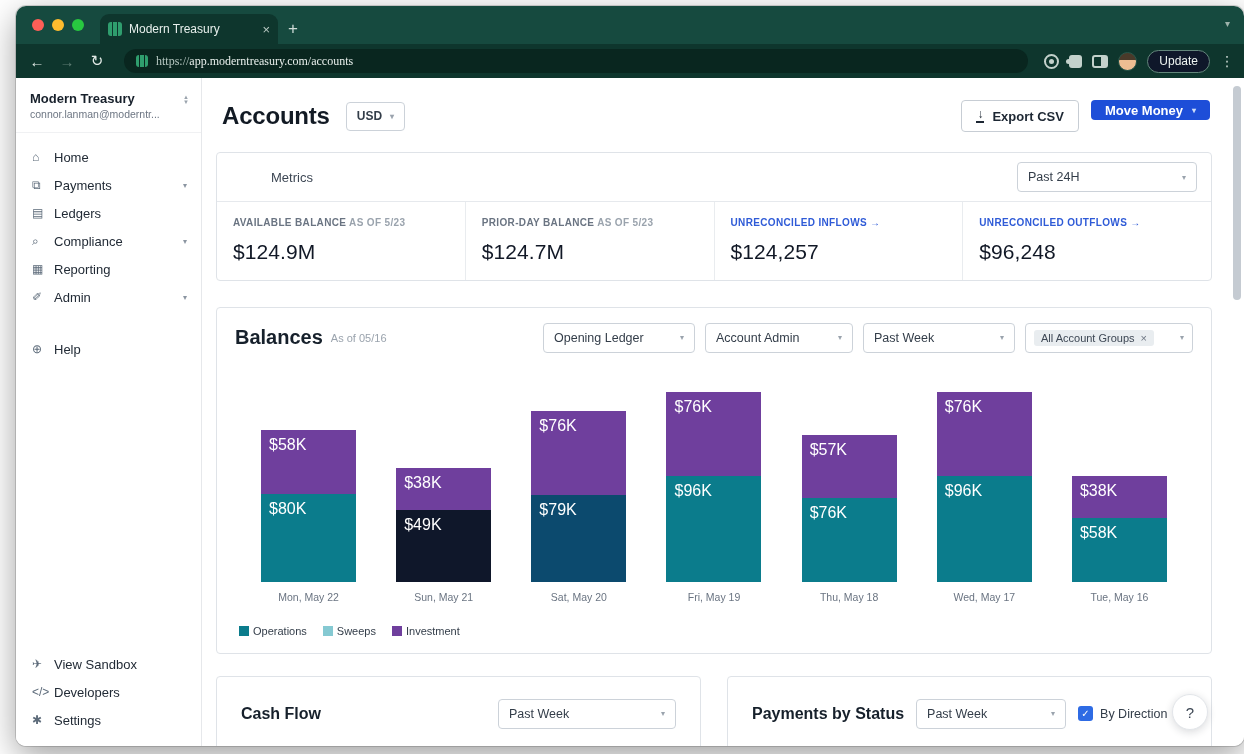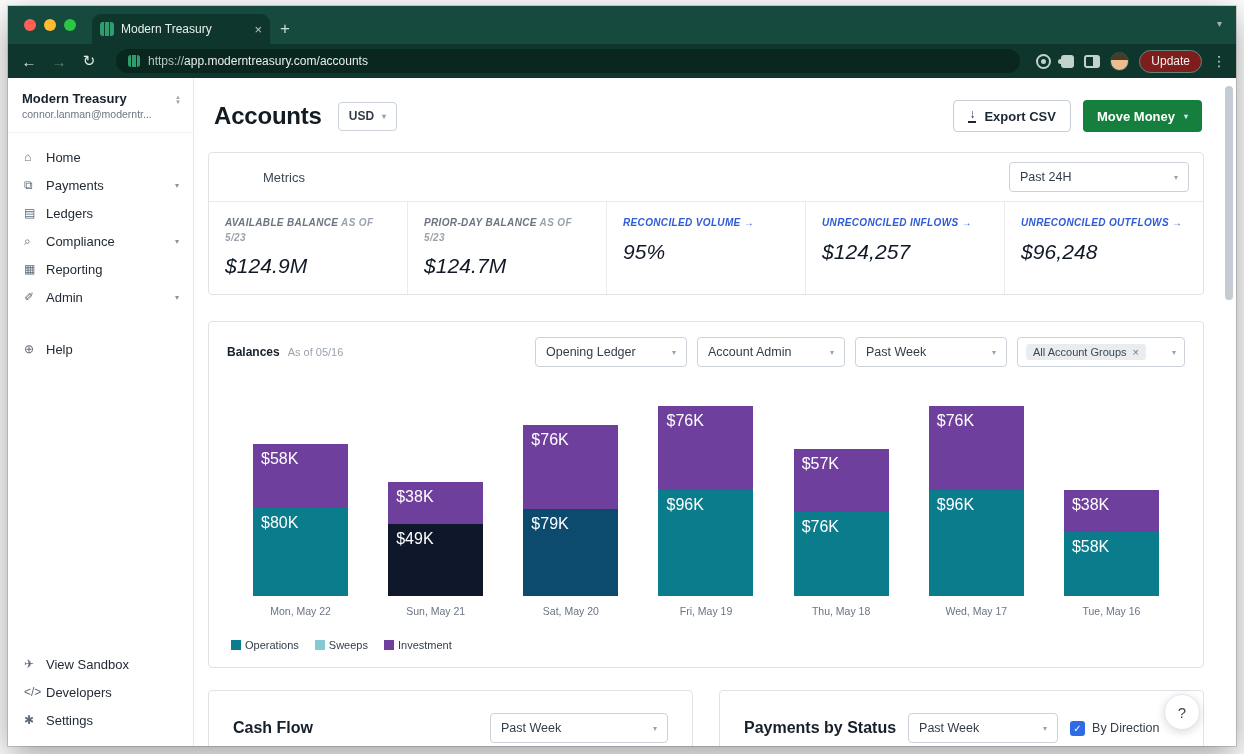--- a/index.html
+++ b/index.html
@@ -1,49 +1,49 @@
 <!DOCTYPE html>
 <html><head>
 <meta charset="utf-8">
 <style>
   * { margin:0; padding:0; box-sizing:border-box; }
   html,body { width:1244px; height:754px; background:#ffffff; font-family:"Liberation Sans", sans-serif; }
   .stage { position:relative; width:1244px; height:754px; background:#fff; overflow:hidden; }
-  .window { position:absolute; left:8px; top:6px; width:1228px; height:740px; border-radius:0; overflow:hidden;
+  .window { position:absolute; left:16px; top:6px; width:1228px; height:740px; border-radius:10px; overflow:hidden;
             box-shadow:0 10px 34px rgba(0,0,0,.38), 0 0 0 1px rgba(0,0,0,.15); background:#fff; display:flex; flex-direction:column; }
 
   
   .tabstrip { height:38px; background:#164a3f; display:flex; align-items:flex-end; position:relative; flex:0 0 auto; }
   .traffic { position:absolute; left:16px; top:13px; display:flex; gap:8px; }
   .dot { width:12px; height:12px; border-radius:50%; }
   .dot.red{background:#ff5f57;} .dot.yellow{background:#febc2e;} .dot.green{background:#28c840;}
   .tab { margin-left:84px; width:178px; height:30px; background:#0e362d; border-radius:9px 9px 0 0; display:flex; align-items:center; padding:0 8px; gap:7px; }
   .tab-title { color:#e7efec; font-size:12px; flex:1; white-space:nowrap; overflow:hidden; }
   .tab-close { color:#b9c9c3; font-size:13px; cursor:default; }
   .newtab { color:#cfdcd7; font-size:17px; margin-left:10px; margin-bottom:5px; }
   .strip-chevron { position:absolute; right:14px; top:12px; color:#9db3ab; font-size:10px; }
   .mt-logo { width:14px; height:14px; border-radius:3px; flex:0 0 auto;
              background:linear-gradient(90deg,#2f9e6e 0 28%, transparent 28% 36%, #2f9e6e 36% 64%, transparent 64% 72%, #2f9e6e 72% 100%); }
   .mt-logo.small { width:12px; height:12px; }
 
   .toolbar { height:34px; background:#0e362d; display:flex; align-items:center; padding:0 10px; gap:8px; flex:0 0 auto; }
   .nav-ic { font-size:15px; color:#e2eae6; width:22px; text-align:center; }
   .nav-ic.dim { color:#5f7d74; }
-  .urlbar { flex:1; height:24px; background:#09261f; border-radius:12px; display:flex; align-items:center; padding:0 12px; gap:8px; margin:0 8px; min-width:0; }
+  .urlbar { flex:1; height:24px; background:#09261f; border-radius:12px; display:flex; align-items:center; padding:0 12px; gap:8px; margin:0 8px; min-width:0;font-family:Liberation Serif, serif; }
   .url-text { font-size:12px; color:#b7c8c2; white-space:nowrap; overflow:hidden; }
   .url-text .domain { color:#e8efec; }
   .tool-right { display:flex; align-items:center; gap:10px; }
   .ext-globe { width:15px; height:15px; border:2px solid #c3d1cb; border-radius:50%; position:relative; }
   .ext-globe::after { content:""; position:absolute; left:3px; top:3px; width:5px; height:5px; border-radius:50%; background:#c3d1cb; }
   .puzzle { width:13px; height:13px; background:#c3d1cb; border-radius:3px; position:relative; }
   .puzzle::after { content:""; position:absolute; left:-3px; top:4px; width:5px; height:5px; border-radius:50%; background:#c3d1cb; }
   .panel-ic { width:16px; height:13px; border:2px solid #c3d1cb; border-radius:3px; position:relative; }
   .panel-ic::after { content:""; position:absolute; right:0; top:0; bottom:0; width:5px; background:#c3d1cb; }
   .avatar { width:19px; height:19px; border-radius:50%; background:linear-gradient(180deg,#4a3a2a 0 42%, #edbd92 42% 100%); border:1px solid #2a564a; }
-  .update-btn { border:1px solid #63867b; color:#eef4f1; background:#7f1d1d; font-size:12px; border-radius:12px; padding:3px 11px 4px; display:flex; align-items:flex-end; gap:4px; }
+  .update-btn { border:1px solid #63867b; color:#eef4f1; background:#0f172a; font-size:12px; border-radius:12px; padding:3px 11px 4px; display:flex; align-items:flex-end; gap:4px; }
   .kebab { color:#cfdbd6; font-size:14px; letter-spacing:0; }
 
   
   .app { flex:1; display:flex; background:#fff; position:relative; overflow:hidden; }
 
   .sidebar { width:186px; border-right:1px solid #e6e8eb; flex:0 0 auto; position:relative; background:#fff; }
   .org { padding:13px 12px 12px 14px; display:flex; align-items:flex-start; gap:6px; border-bottom:1px solid #f0f1f3; }
   .org-names { flex:1; min-width:0; }
   .org-name { font-size:13px; font-weight:bold; color:#17202b; }
   .org-email { font-size:10.5px; color:#6d7683; margin-top:2px; white-space:nowrap; overflow:hidden; }
@@ -60,41 +60,41 @@
   .page-header { display:flex; align-items:center; margin:8px 2px 20px 6px; }
   .page-title { font-size:24px; font-weight:600; color:#121a24; letter-spacing:-.2px; }
   .select { display:inline-flex; align-items:center; justify-content:space-between; gap:8px; border:1px solid #ccd2d9; border-radius:4px;
             background:#fff; height:30px; padding:0 10px; font-size:12.5px; color:#333d49; white-space:nowrap; }
   .select .sel-chev { font-size:8px; color:#9aa3ad; }
   .usd-select { margin-left:16px; height:29px; font-weight:600; font-size:12px; }
   .header-actions { margin-left:auto; display:flex; gap:12px; }
   .btn-secondary { display:inline-flex; align-items:center; gap:8px; border:1px solid #c7cdd4; border-radius:4px; background:#fff;
                    height:32px; padding:0 14px; font-size:13px; font-weight:600; color:#1d2733; }
   .dl-glyph { font-size:12px; border-bottom:2px solid #1d2733; line-height:11px; padding:0 1px 1px; }
-  .btn-primary { display:inline-flex; align-items:center; gap:9px; border:none; border-radius:4px; background:#15803d;
-                 height:32px; padding:0 14px; font-size:13px; font-weight:600; color:#fff; }
+  .btn-primary { display:inline-flex; align-items:center; gap:9px; border:none; border-radius:4px; background:#1d4ed8;
+                 height:20px; padding:0 14px; font-size:13px; font-weight:600; color:#fff; }
   .btn-primary .sel-chev { color:#cfdef9; font-size:8px; }
 
   .card { border:1px solid #dfe3e8; border-radius:4px; background:#fff; }
 
   .metrics-card { margin-bottom:26px; }
   .metrics-head { display:flex; align-items:center; justify-content:space-between; padding:9px 14px; border-bottom:1px solid #e6e9ed; }
   .metrics-title { font-size:13px; color:#3d4754;margin-left:40px; }
   .metrics-head .select { width:180px; }
-  .metrics-body { display:flex;font-style:italic; }
+  .metrics-body { display:flex; }
   .metric { flex:1; padding:14px 16px 16px; border-left:1px solid #e9ecef; min-width:0; }
   .metric:first-child { border-left:none; }
   .metric-label { font-size:10px; font-weight:bold; letter-spacing:.35px; color:#6a7482; line-height:1.45; }
   .metric-label .sub { color:#9aa3ad; font-weight:bold; }
   .metric.link .metric-label { color:#2f5bd7; }
   .metric-value { font-size:21px; font-weight:500; color:#111826; margin-top:9px; letter-spacing:.1px; }
 
   .balances-card { padding:15px 18px 16px; margin-bottom:22px; }
   .balances-head { display:flex; align-items:center; }
-  .bal-title { font-size:12px; font-weight:bold; color:#16202b; }
+  .bal-title { font-size:20px; font-weight:bold; color:#16202b; }
   .bal-asof { font-size:11px; color:#9aa3ad; margin-left:8px; }
   .bal-filters { margin-left:auto; display:flex; gap:10px; }
   .bal-filters .select.w1{width:152px;} .bal-filters .select.w2{width:148px;} .bal-filters .select.w3{width:152px;} .bal-filters .select.w4{width:168px; padding:0 8px;}
   .tag { display:inline-flex; align-items:center; gap:6px; background:#e9edf0; border-radius:3px; padding:2px 7px; font-size:11px; color:#3d4754; }
   .tag .x { color:#6d7683; font-size:11px; }
 
   .chart { display:flex; margin-top:30px; padding:0 6px; }
   .bar-group { flex:1; display:flex; flex-direction:column; align-items:center; justify-content:flex-end; height:222px; }
   .bar-stack { width:95px; display:flex; flex-direction:column; justify-content:flex-end; }
   .bar-seg { position:relative; width:100%; }
@@ -254,24 +254,20 @@
         <div class="metrics-body">
           <div class="metric">
             <div class="metric-label"><span>AVAILABLE BALANCE</span><span class="sub"> AS OF 5/23</span></div>
             <div class="metric-value">$124.9M</div>
           </div>
           <div class="metric">
             <div class="metric-label"><span>PRIOR-DAY BALANCE</span><span class="sub"> AS OF 5/23</span></div>
             <div class="metric-value">$124.7M</div>
           </div>
           <div class="metric link">
-            <div class="metric-label"><span>RECONCILED VOLUME →</span></div>
-            <div class="metric-value">95%</div>
-          </div>
-          <div class="metric link">
             <div class="metric-label"><span>UNRECONCILED INFLOWS →</span></div>
             <div class="metric-value">$124,257</div>
           </div>
           <div class="metric link">
             <div class="metric-label"><span>UNRECONCILED OUTFLOWS →</span></div>
             <div class="metric-value">$96,248</div>
           </div>
         </div>
       </div>
 

